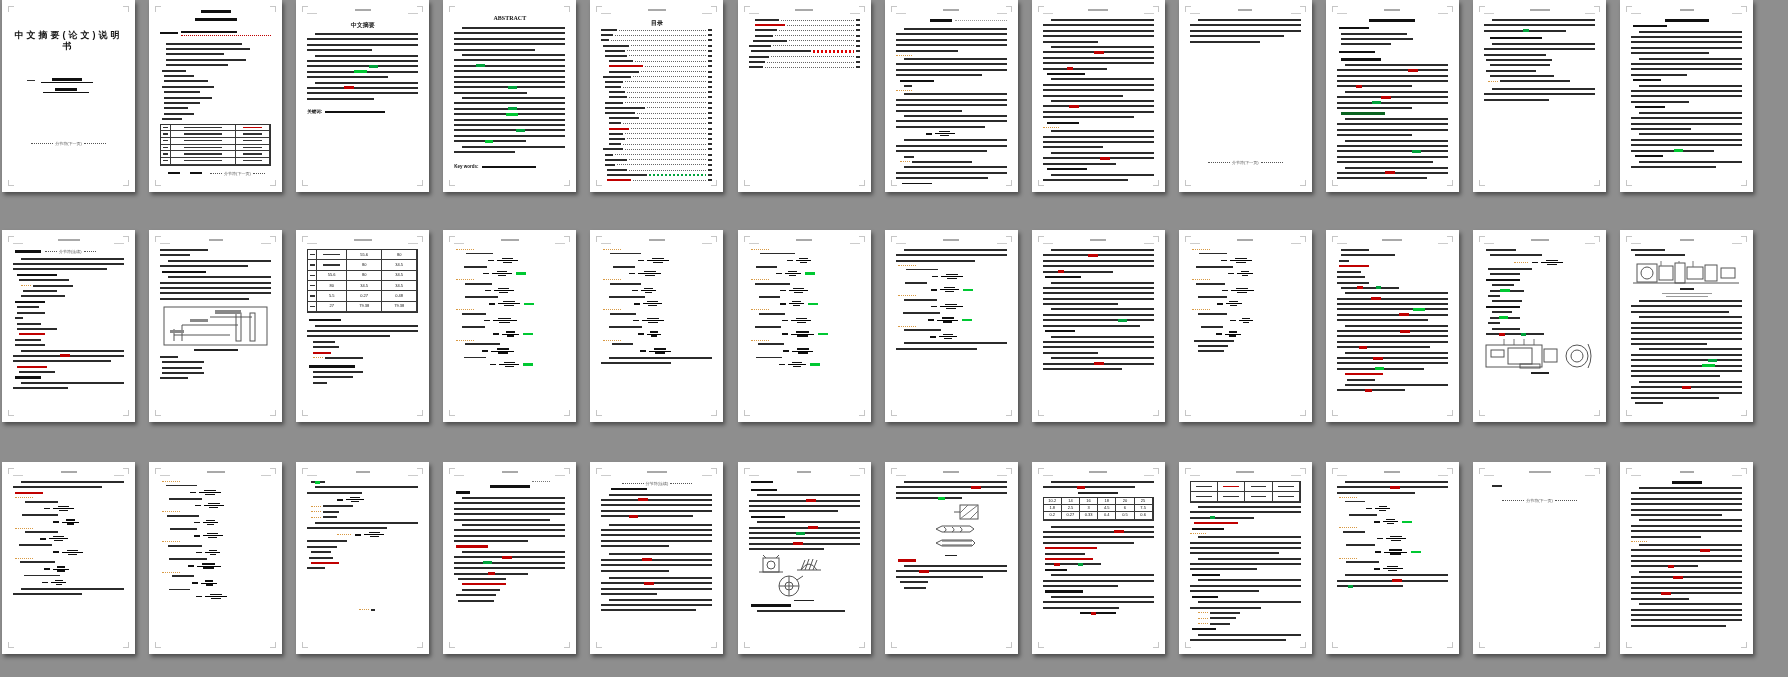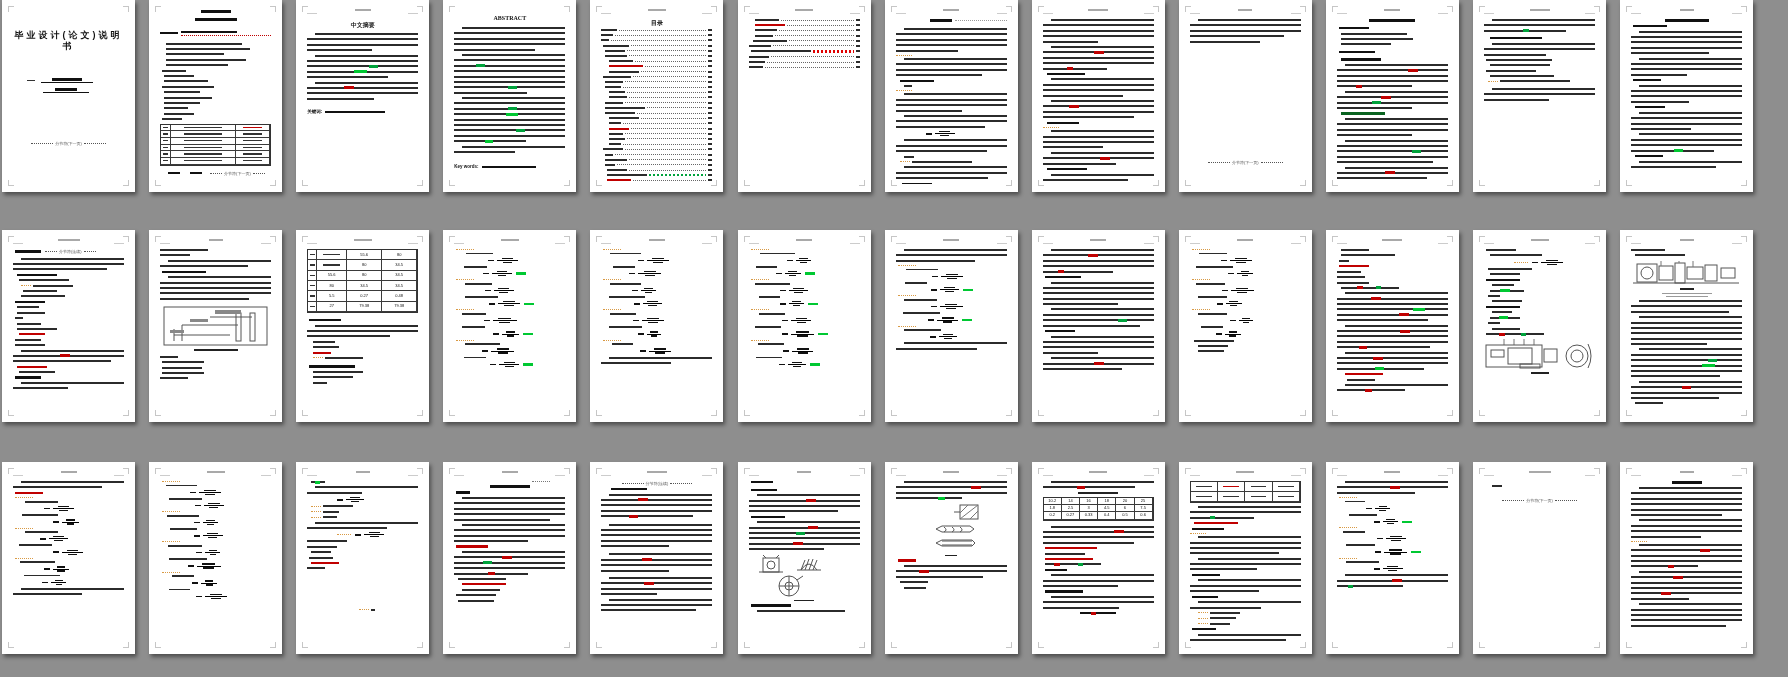--- a/index.html
+++ b/index.html
@@ -38,21 +38,21 @@
 <body>
 
 <div class="canvas">
     <div class="page" style="left: 2px; top: 0px;">
       <div class="cm cm-tl"></div>
       <div class="cm cm-tr"></div>
       <div class="cm cm-bl"></div>
       <div class="cm cm-br"></div>
       <div class="pc">
         <div style="height: 22px;"></div>
-        <div class="t-title">毕业设计(论文)说明书</div>
+        <div class="t-title">中文摘要(论文)说明书</div>
         <div style="height: 26px;"></div>
         <div class="row">
           <div style="width: 14px; flex: 0 0 auto;"></div>
           <div class="ln" style="width: 8px; height: 1.8px; background: rgb(51, 51, 51); margin-bottom: 0px;"></div>
           <div style="width: 6px; flex: 0 0 auto;"></div>
           <div style="width: 52px; border-bottom: 1px solid rgb(17, 17, 17); display: flex; justify-content: center;">
             <div style="width: 30px; height: 2.5px; background: rgb(17, 17, 17); margin-bottom: 1.5px;"></div>
           </div>
         </div>
         <div style="height: 5px;"></div>

